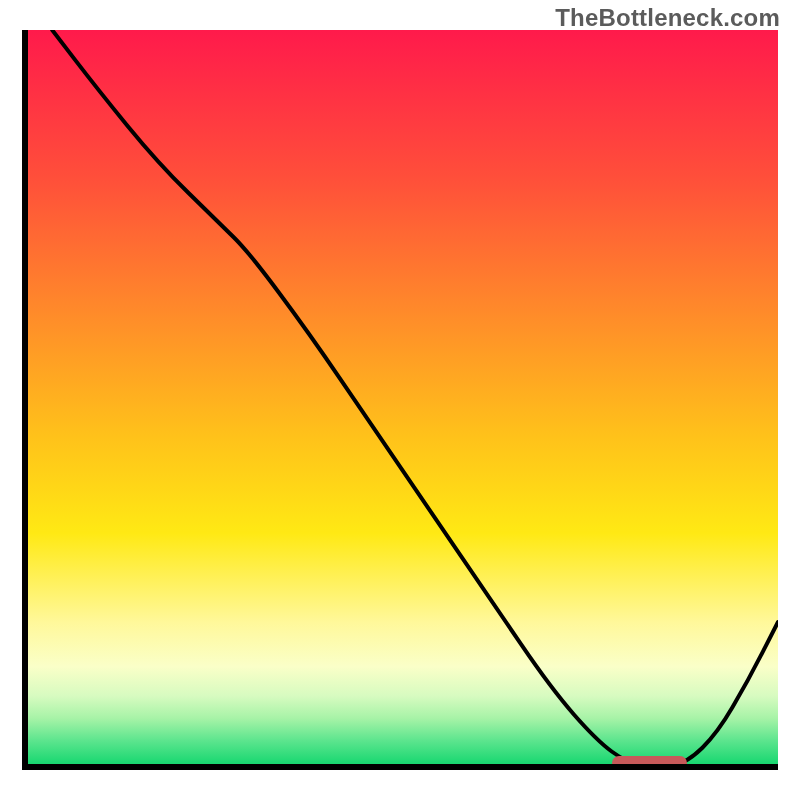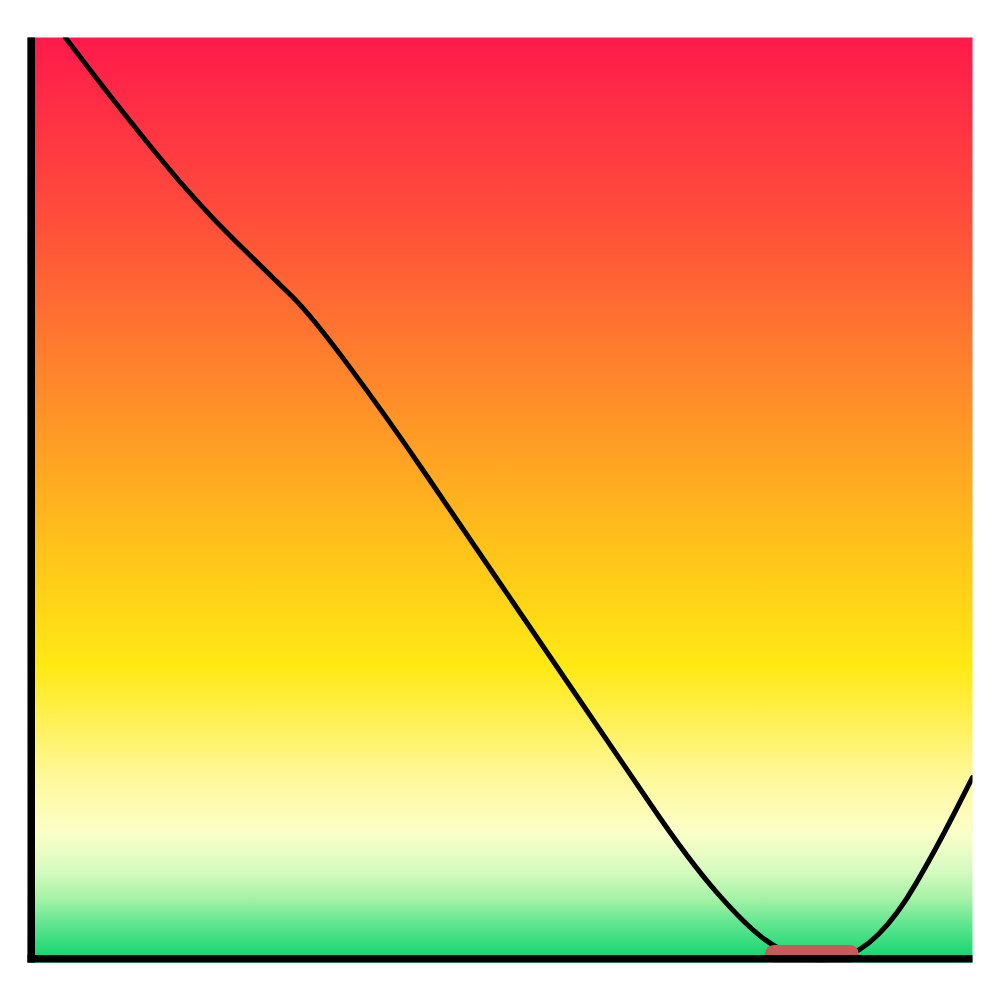--- a/index.html
+++ b/index.html
@@ -77,20 +77,21 @@
     position: absolute;
     background: #c85a5a;
     border-radius: 8px;
   }
 </style>
 </head>
 <body>
 
 <div class="container">
 
+  <div class="watermark">TheBottleneck.com</div>
 
   <div class="plot-frame">
     <div class="gradient-bg"></div>
 
     <svg class="curve" viewBox="0 0 756 740" preserveAspectRatio="none">
       <path id="curve-path" d="M 30.2 0.0 Q 30.2 0.0 52.9 29.6 Q 75.6 59.2 105.8 96.2 Q 136.1 133.2 166.3 162.8 Q 196.6 192.4 211.7 207.2 Q 226.8 222.0 257.0 262.7 Q 287.3 303.4 317.5 347.8 Q 347.8 392.2 378.0 436.6 Q 408.2 481.0 438.5 525.4 Q 468.7 569.8 499.0 614.2 Q 529.2 658.6 551.9 684.5 Q 574.6 710.4 589.7 721.5 Q 604.8 732.6 619.9 736.3 Q 635.0 740.0 650.2 736.3 Q 665.3 732.6 680.4 717.8 Q 695.5 703.0 710.6 677.1 Q 725.8 651.2 740.9 621.6 T 756.0 592.0 " fill="none" stroke="#000" stroke-width="4" stroke-linecap="round" stroke-linejoin="round"></path>
     </svg>
 
     <div id="optimal-marker" class="optimal-marker" style="left: 589.68px; width: 75.6px; top: 725.6px; height: 14px;"></div>
 

